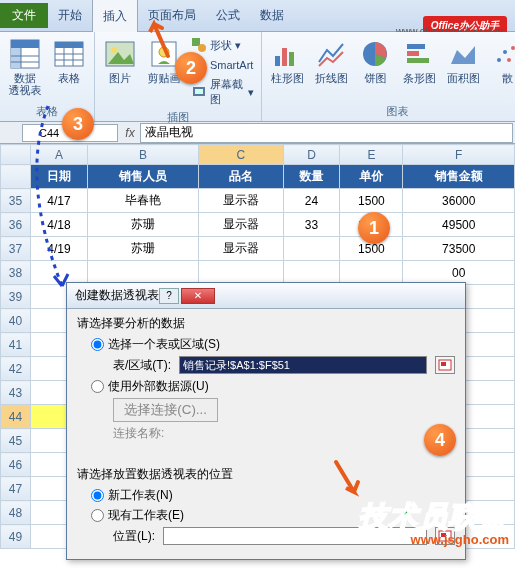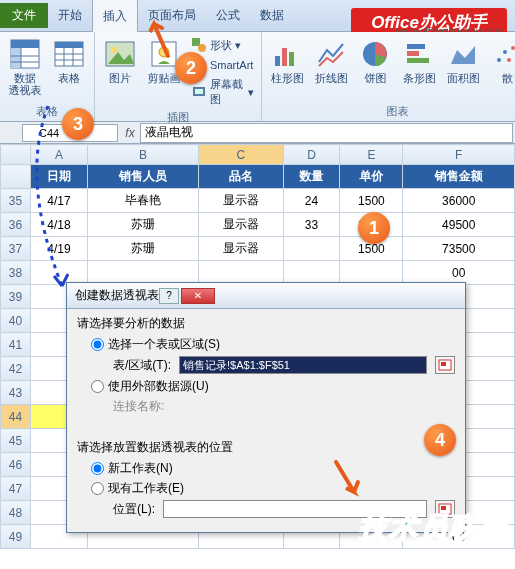--- a/index.html
+++ b/index.html
@@ -1,21 +1,21 @@
 <!DOCTYPE html>
 <html><head>
 <meta charset="utf-8">
 <style>
 *{box-sizing:border-box;margin:0;padding:0;font-family:"Microsoft YaHei",SimSun,sans-serif}
 body{width:515px;height:569px;background:#fff;overflow:hidden;position:relative;font-size:12px}
 .ribbon-tabs{display:flex;height:32px;background:linear-gradient(#dbe7f5,#c9daf0);border-bottom:1px solid #9ab;align-items:center}
 .tab{padding:12px 10px;cursor:pointer;color:#2b4a75}
 .tab.file{background:#3b7d23;color:#fff;padding:4px 12px}
 .tab.active{background:#f2f6fb;border:1px solid #9ab;border-bottom:none;border-radius:3px 3px 0 0}
-.watermark-box{position:absolute;right:8px;top:8px;background:#d22;color:#fff;font-weight:bold;padding:3px 20px;font-size:17px;border-radius:3px;font-style:italic}
+.watermark-box{position:absolute;right:8px;top:16px;background:#d22;color:#fff;font-weight:bold;padding:3px 8px;font-size:10px;border-radius:3px;font-style:italic}
 .watermark-url{position:absolute;right:12px;top:26px;font-size:10px;color:#555}
 .ribbon{height:90px;background:linear-gradient(#f6f9fd,#e2ecf7);border-bottom:1px solid #9ab;display:flex;position:relative}
 .rgroup{border-right:1px solid #bcd;padding:4px 6px 2px;display:flex;flex-direction:column;align-items:center;justify-content:space-between}
 .rgroup-body{display:flex;gap:6px;align-items:flex-start;flex:1}
 .rgroup-label{font-size:11px;color:#4a6a8a;text-align:center;padding-top:2px}
 .big-btn{display:flex;flex-direction:column;align-items:center;gap:2px;padding:2px;cursor:pointer;min-width:38px}
 .big-btn .ico{width:32px;height:32px;display:flex;align-items:center;justify-content:center}
 .big-btn .lbl{font-size:11px;line-height:12px;text-align:center;color:#2b4a75}
 .small-stack{display:flex;flex-direction:column;gap:2px}
 .small-btn{display:flex;align-items:center;gap:3px;font-size:11px;color:#2b4a75;cursor:pointer;padding:1px 2px}
@@ -417,20 +417,21 @@
           <svg>
             <rect x="1" y="1" width="12" height="10" fill="#fff" stroke="#c33"></rect>
             <rect x="3" y="3" width="5" height="4" fill="#c33"></rect>
           </svg>
         </span>
     </div>
     <label>
         <input type="radio" style="">
         <span>使用外部数据源(U)</span>
       </label>
+    <button class="dis" disabled="">选择连接(C)...</button>
     <div style="margin-left:36px;color:#888;margin-top:3px">连接名称:</div>
     <div class="sec" style="margin-top:24px">请选择放置数据透视表的位置</div>
     <label>
         <input type="radio" checked="" style="">
         <span>新工作表(N)</span>
       </label>
     <label>
         <input type="radio" style="">
         <span>现有工作表(E)</span>
       </label>
@@ -464,13 +465,14 @@
     </svg>
   </div>
 <div class="arrow" style="left:330px;top:458px">
     <svg width="40" height="40">
       <path d="M6 4 L24 34 L16 30 L24 34 L28 24" fill="none" stroke="#e85a1a" stroke-width="4" stroke-linecap="round"></path>
     </svg>
   </div>
 
 <div class="wm2">
   <span class="t1">技术员联盟</span>
+  <span class="t2">www.jsgho.com</span>
 </div>
 
 </body></html>

